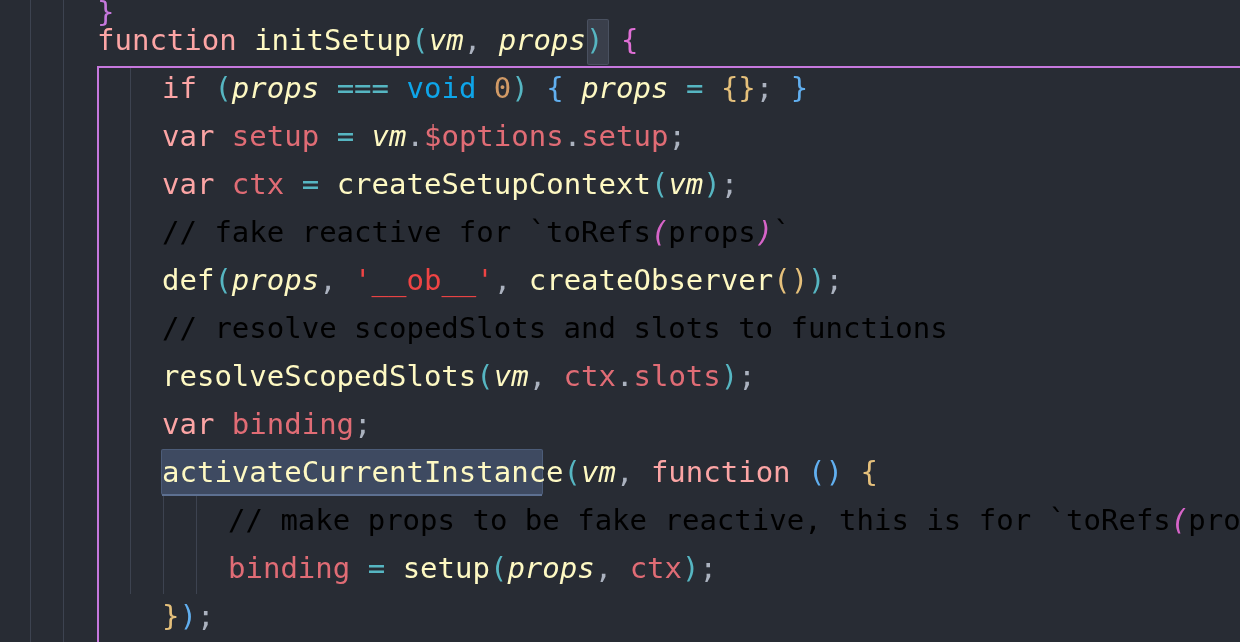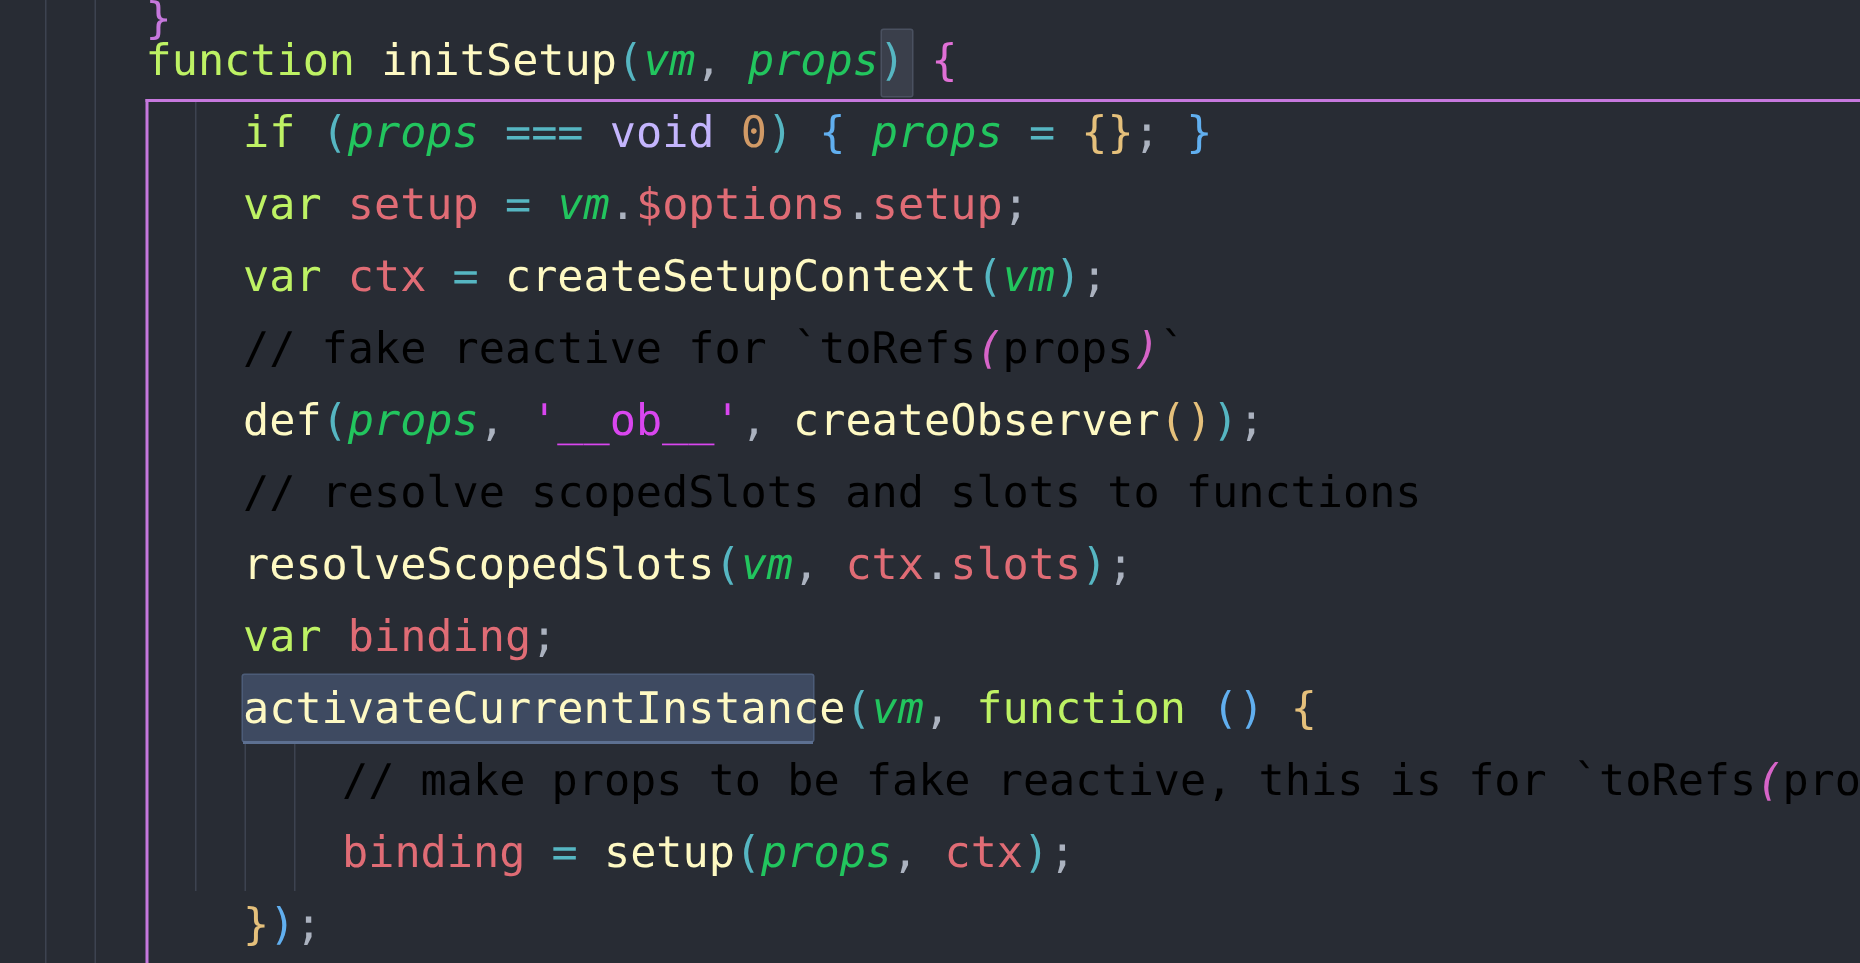--- a/index.html
+++ b/index.html
@@ -49,32 +49,32 @@
   }
   .line {
     position: absolute;
     left: 0;
     height: 48px;
     line-height: 48px;
     white-space: pre;
   }
 
   
-  .kw      { color: #bef264; }                 
+  .kw      { color: #fca5a5; }                 
   .fn      { color: #fef9c3; }                 
   .var     { color: #e06c75; }                 
-  .param   { color: #22c55e; font-style: italic; }   
+  .param   { color: #fef9c3; font-style: italic; }   
   .punc    { color: #abb2bf; }                 
   .paren   { color: #56b6c2; }                 
   .paren2  { color: #61afef; }                 
   .brace   { color: #e5c07b; }
   .op      { color: #56b6c2; }                 
   .num     { color: #d19a66; }                 
-  .str     { color: #d946ef; }                 
-  .plain   { color: #c4b5fd; }
+  .str     { color: #ef4444; }                 
+  .plain   { color: #0ea5e9; }
   .cmt-paren { color: #d664c8; font-style: italic; }
   .magenta { color: #e06fd6; }
 
   
   .sel {
     background: #3e4a61;
     box-shadow: 0 0 0 1px #4c5c78;
     border-radius: 1px;
   }
   .bracket-hl {

